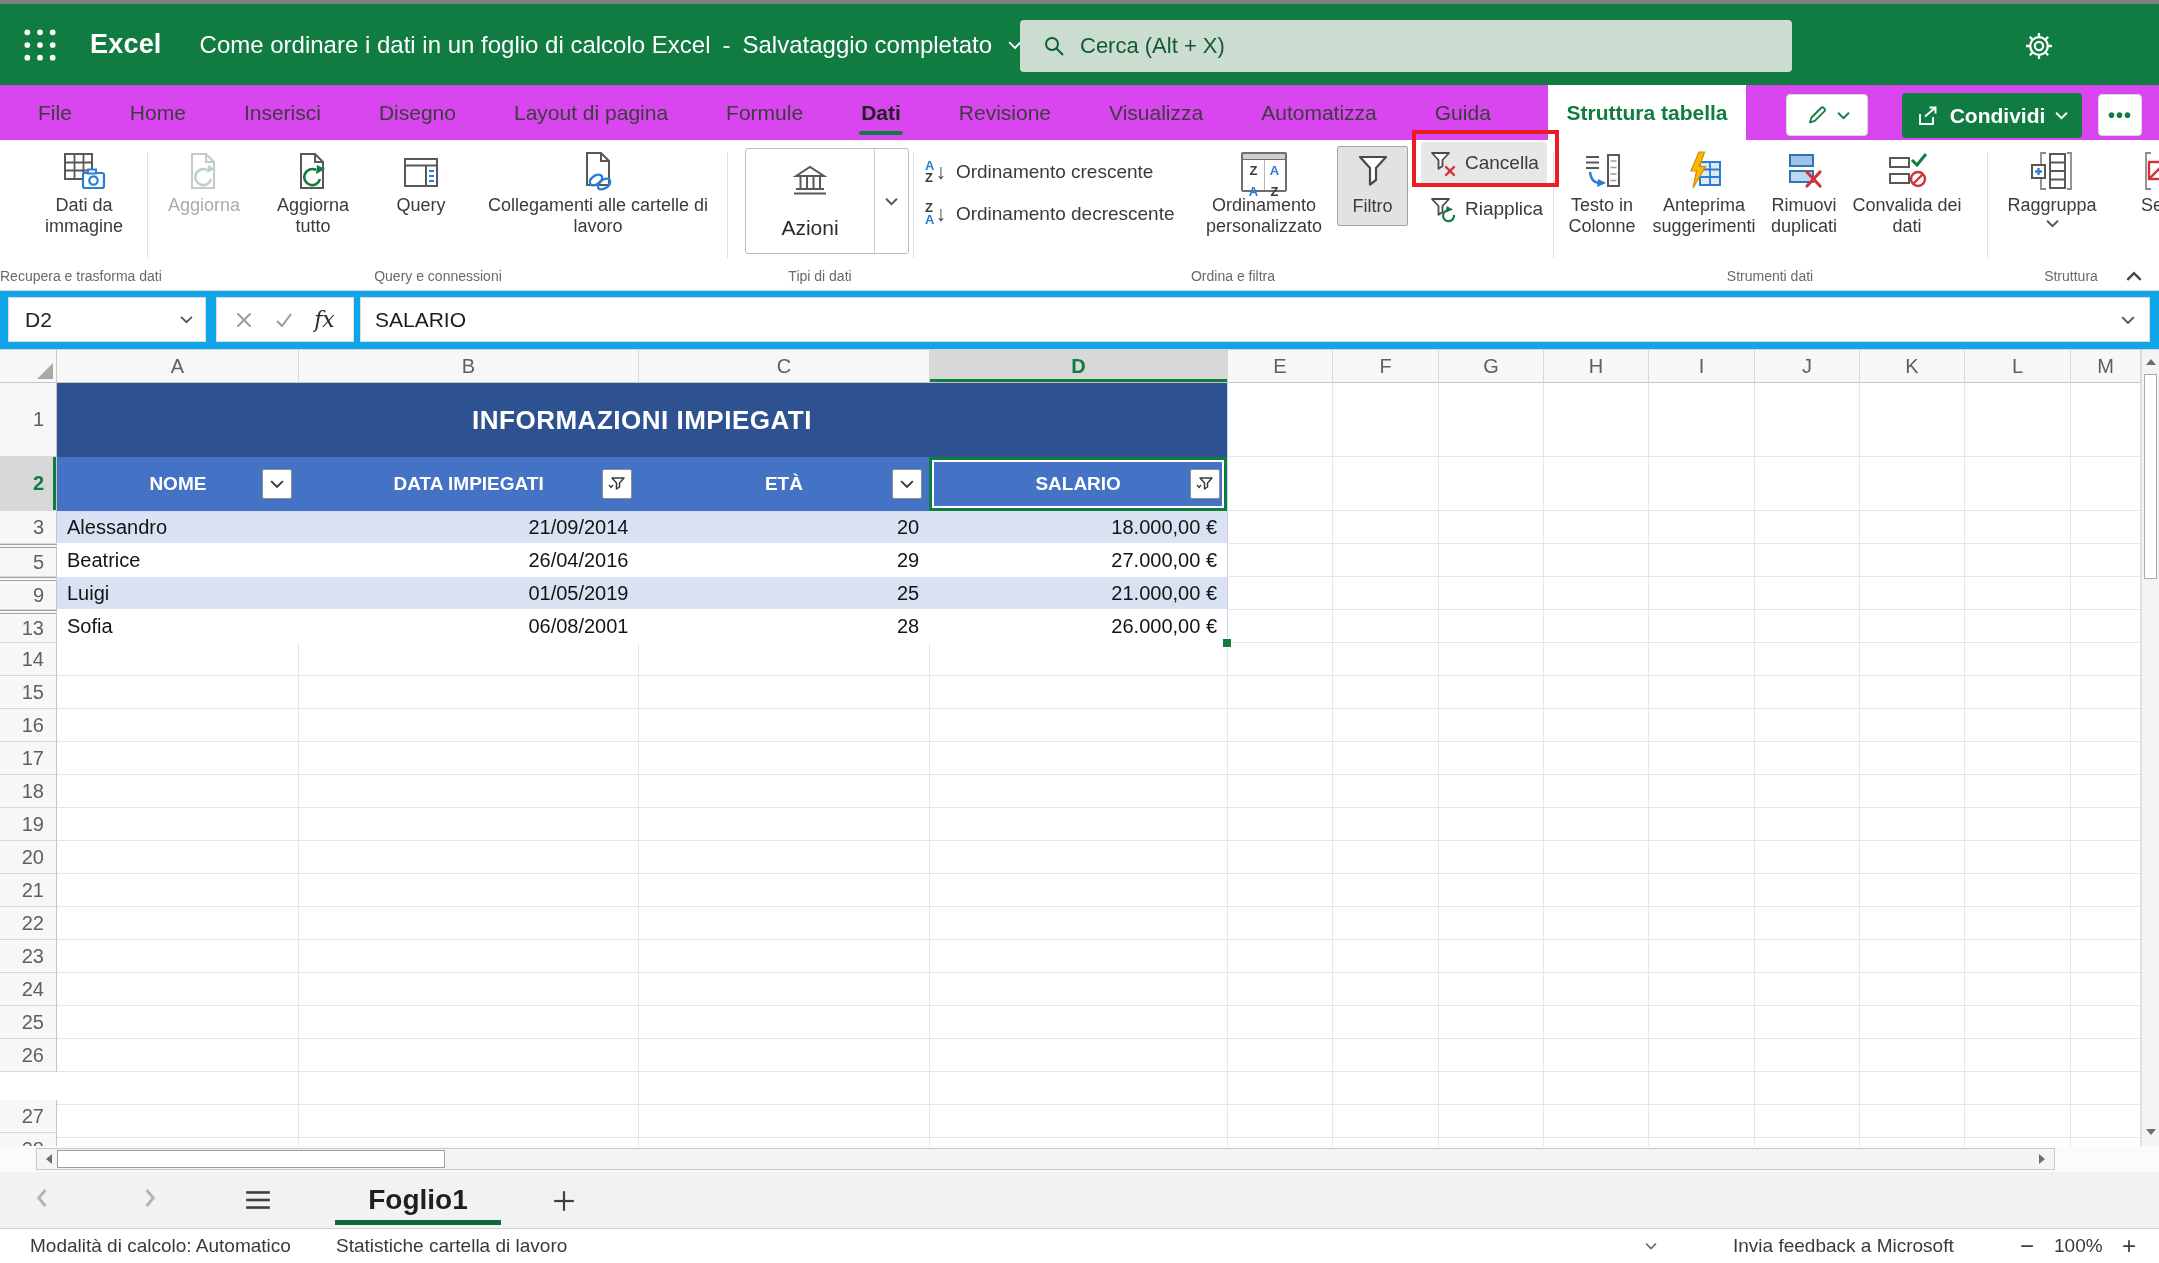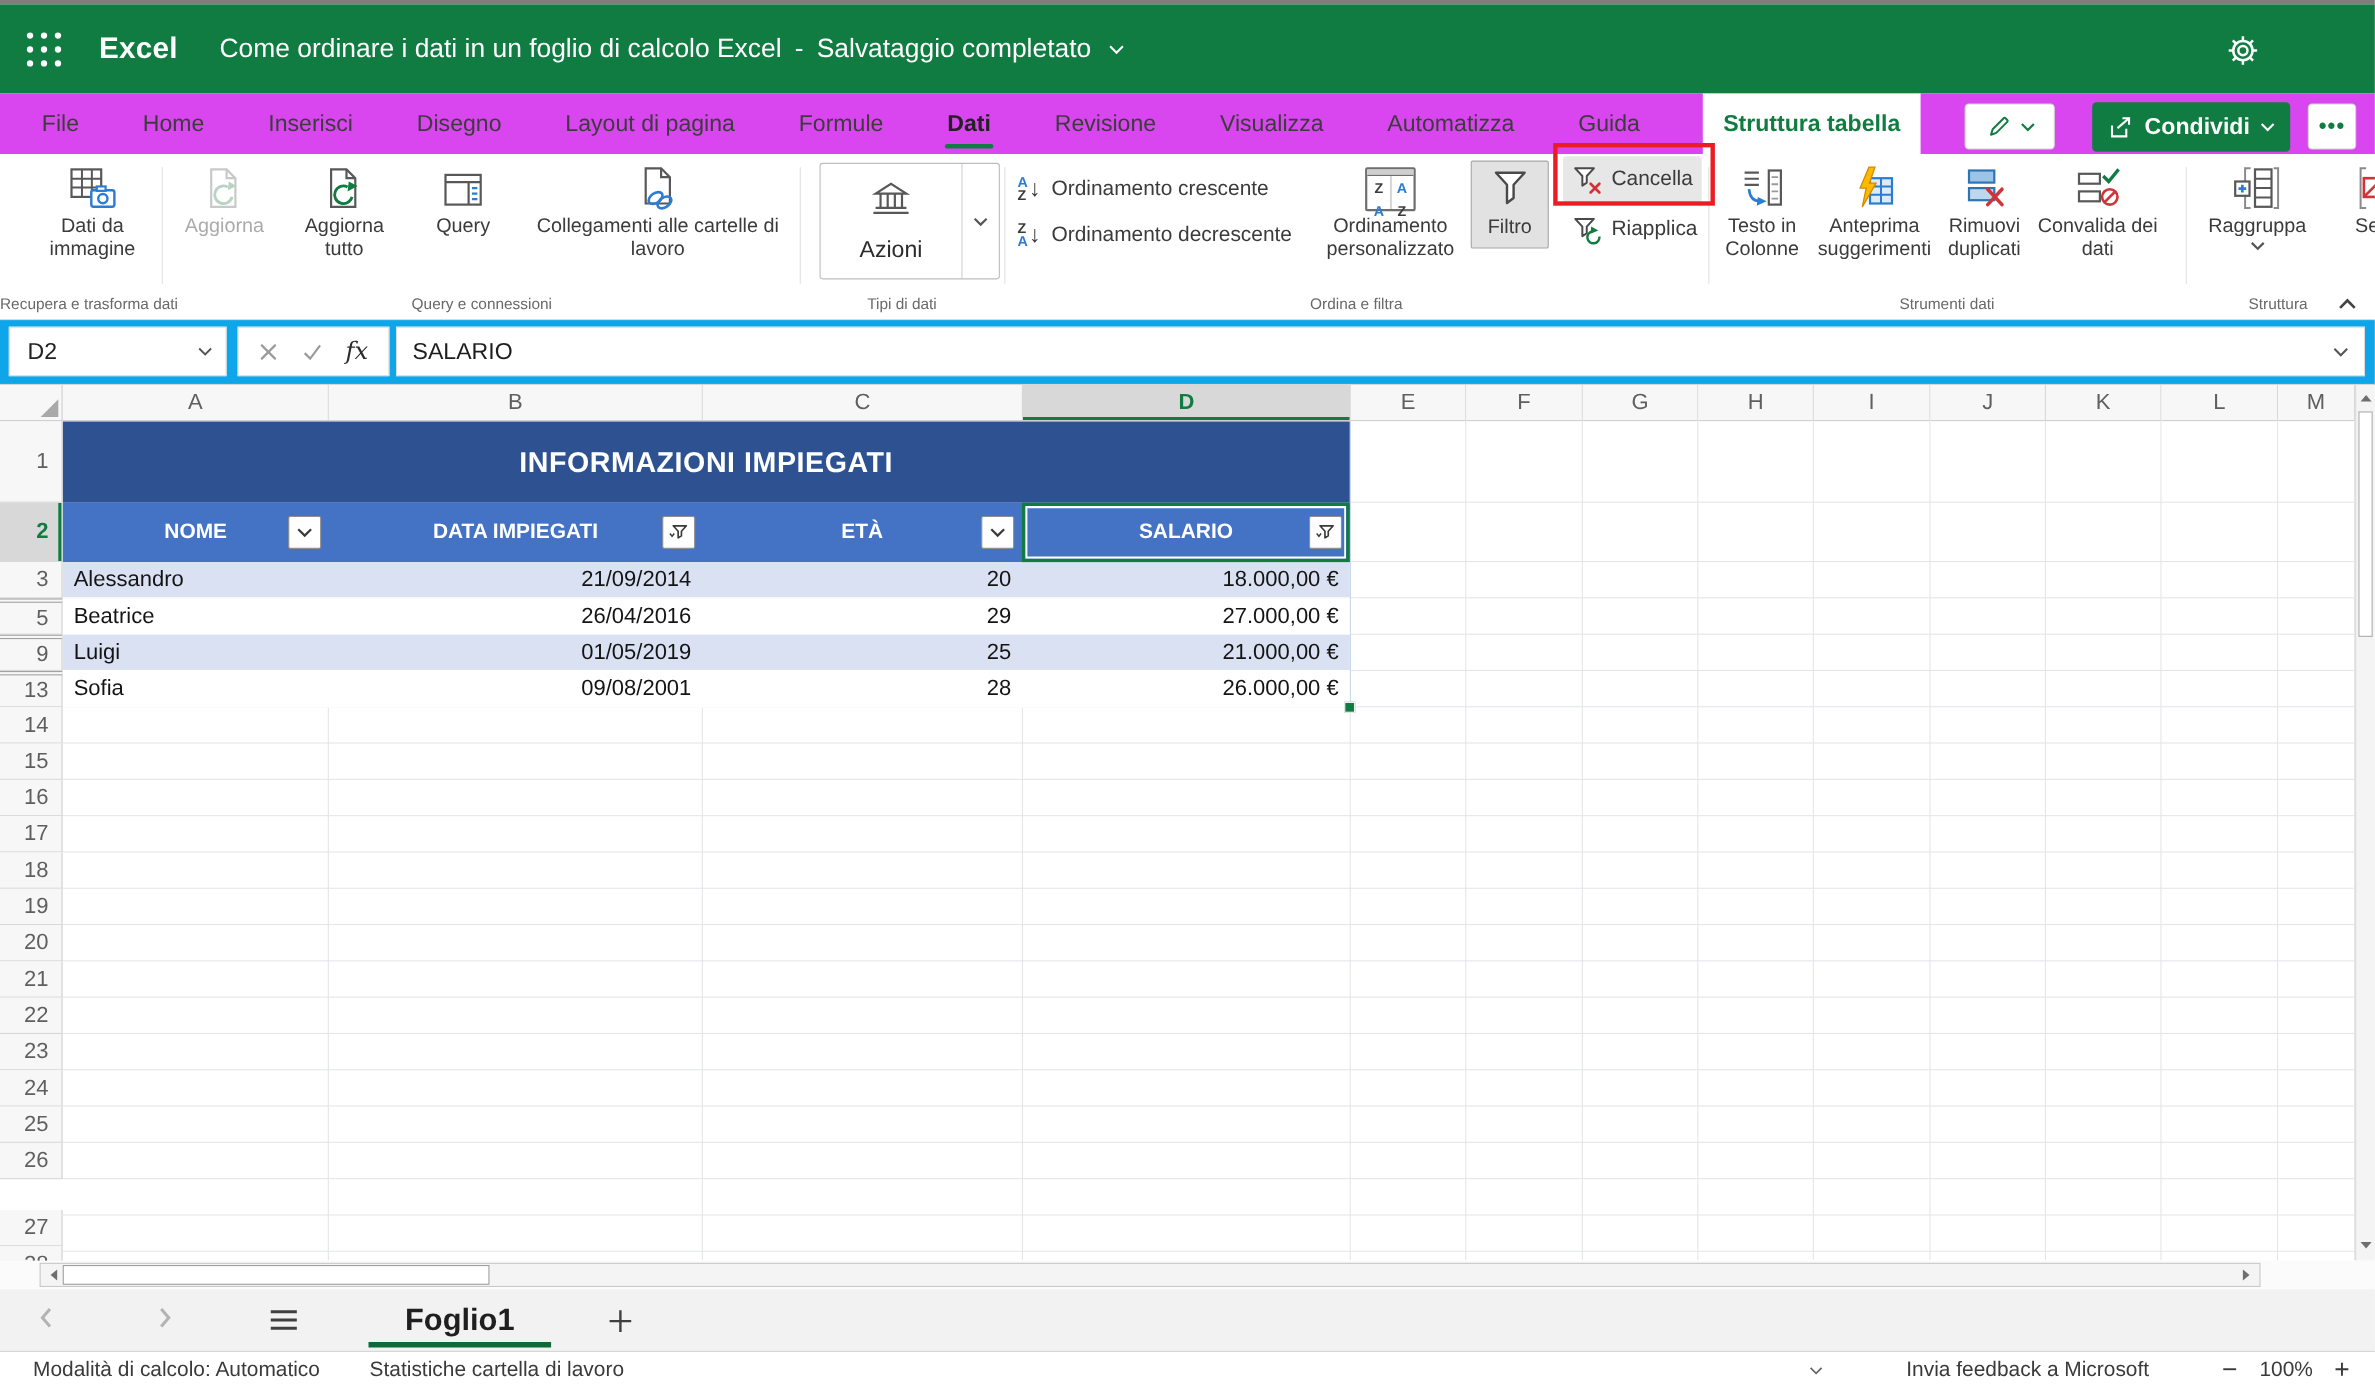--- a/index.html
+++ b/index.html
@@ -180,20 +180,27 @@
         </svg>
     </div>
     <div class="appname">Excel</div>
     <div class="doctitle">
       <span>Come ordinare i dati in un foglio di calcolo Excel</span>
       <span class="sep">-</span>
       <span>Salvataggio completato</span>
       <svg class="chev" width="14" height="10" viewBox="0 0 12 8">
           <path d="M1 1.5 L6 6.5 L11 1.5" fill="none" stroke="currentColor" stroke-width="1.6"></path>
         </svg>
+    </div>
+    <div class="searchpill">
+      <svg width="24" height="24" viewBox="0 0 24 24">
+          <circle cx="10" cy="10" r="6" fill="none" stroke="#155B33" stroke-width="2"></circle>
+          <line x1="14.5" y1="14.5" x2="21" y2="21" stroke="#155B33" stroke-width="2"></line>
+        </svg>
+      <input type="text" placeholder="Cerca (Alt + X)" style="">
     </div>
     <div class="gearbtn">
       <svg width="32" height="32" viewBox="0 0 24 24">
           <g fill="none" stroke="#fff" stroke-width="1.7">
         <circle cx="12" cy="12" r="3.1"></circle>
             <circle cx="12" cy="12" r="6.6"></circle>
         <path d="M12 2.3 v3.1 M12 18.6 v3.1 M2.3 12 h3.1 M18.6 12 h3.1 M5.1 5.1 l2.2 2.2 M16.7 16.7 l2.2 2.2 M18.9 5.1 l-2.2 2.2 M7.3 16.7 l-2.2 2.2"></path>
       </g>
         </svg>
     </div>
@@ -613,21 +620,21 @@
           <div class="t-cell r w-d">27.000,00 €</div>
         </div>
         <div class="t-row banded">
           <div class="t-cell l w-a">Luigi</div>
           <div class="t-cell r w-b">01/05/2019</div>
           <div class="t-cell r w-c">25</div>
           <div class="t-cell r w-d">21.000,00 €</div>
         </div>
         <div class="t-row plain">
           <div class="t-cell l w-a">Sofia</div>
-          <div class="t-cell r w-b">09/08/2001</div>
+          <div class="t-cell r w-b">06/08/2001</div>
           <div class="t-cell r w-c">28</div>
           <div class="t-cell r w-d">26.000,00 €</div>
         </div>
         <div class="fillhandle"></div>
       </div>
     <div class="vline" style="left: 241px;"></div>
         <div class="vline" style="left: 581px;"></div>
         <div class="vline" style="left: 872px;"></div>
         <div class="vline" style="left: 1170px;"></div>
         <div class="vline" style="left: 1275px;"></div>

